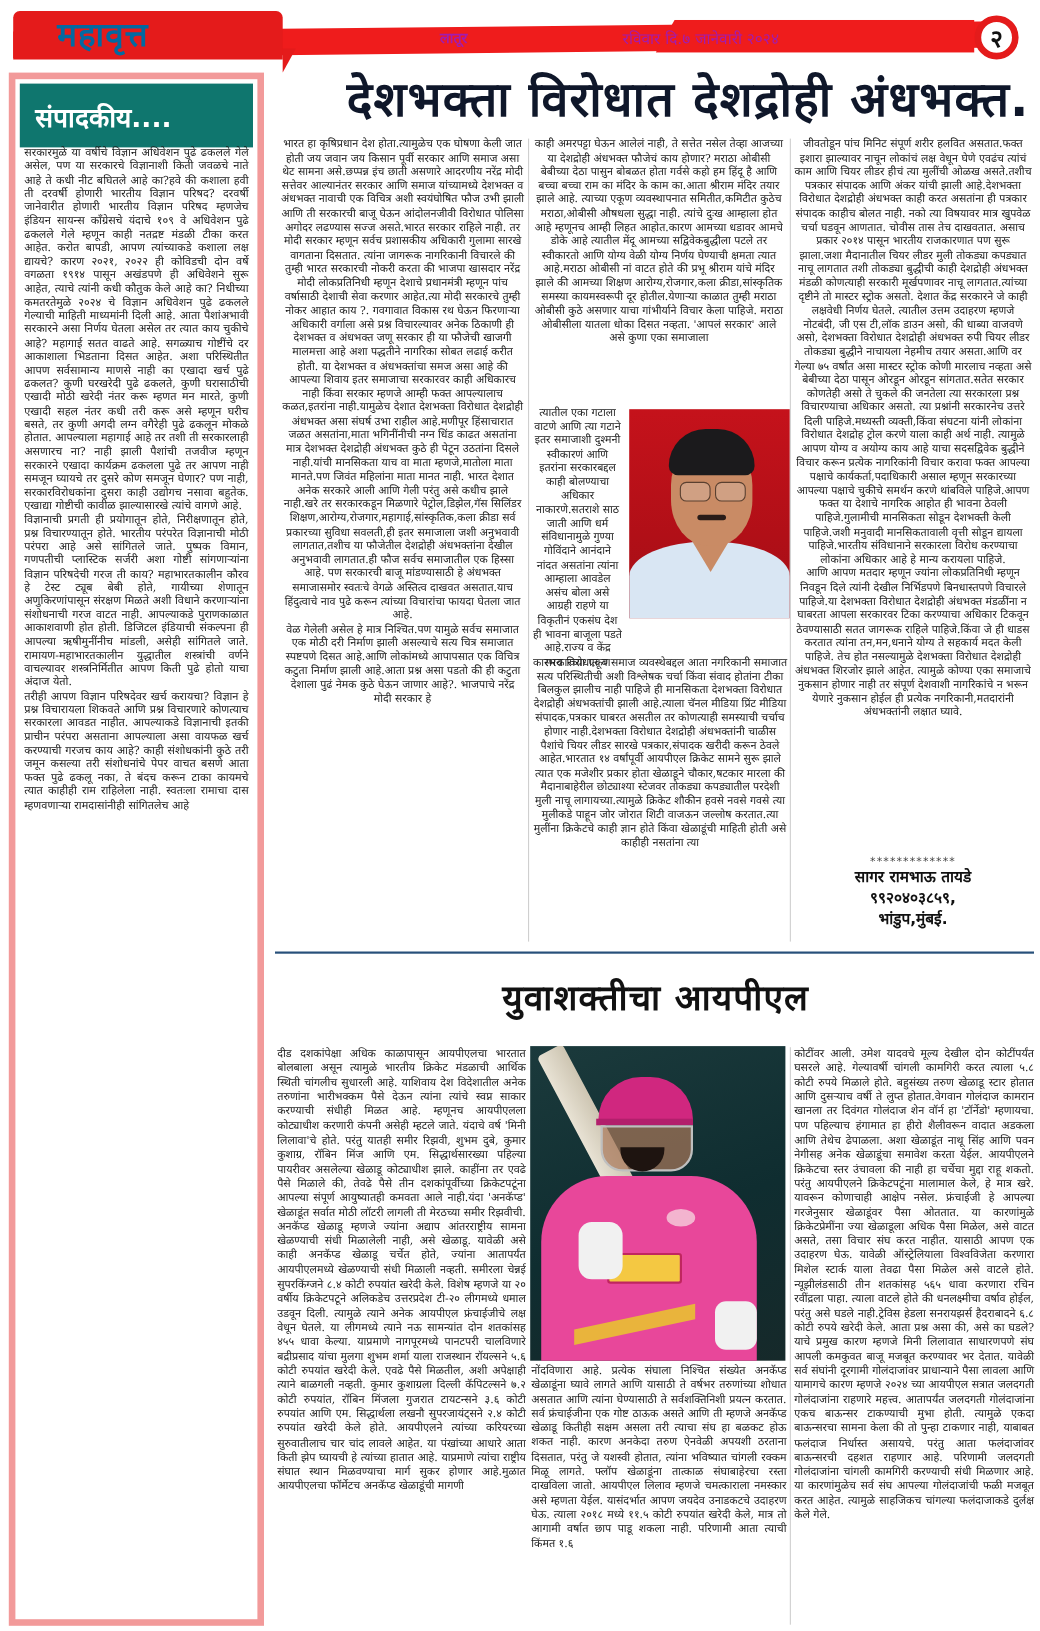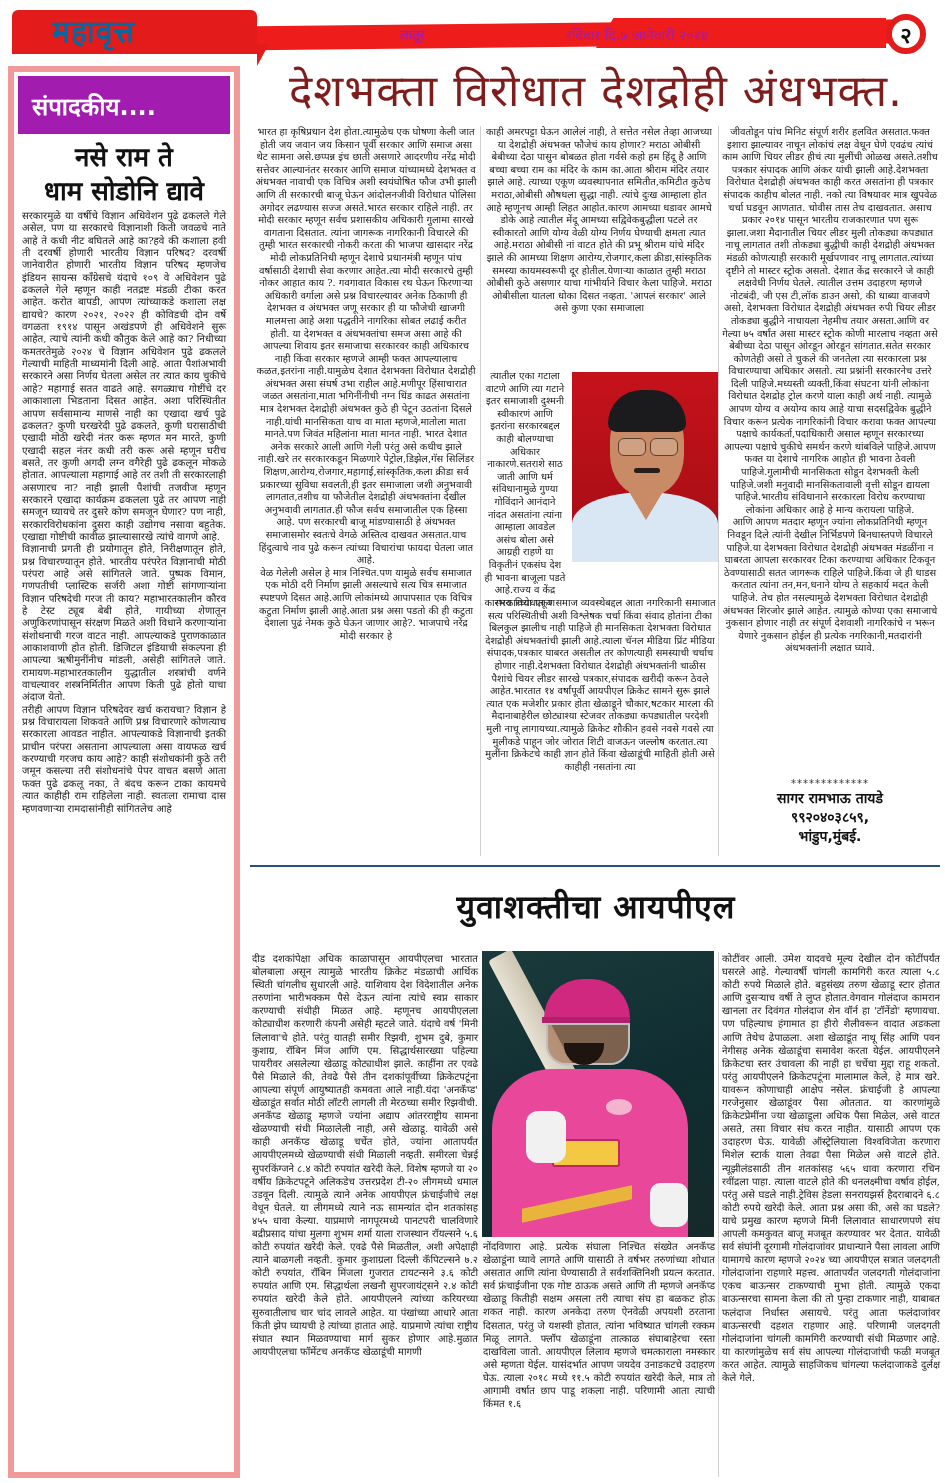--- a/index.html
+++ b/index.html
@@ -11,27 +11,27 @@
   .mast-tab { position: absolute; left: 12px; top: 10px; width: 245px; height: 44px; background: #e41b1b; border-radius: 6px 6px 0 0; }
   .mast-tab:after { content: ""; position: absolute; right: -12px; top: 34px; border-left: 12px solid #e41b1b; border-bottom: 22px solid transparent; }
   .mast-flag { position: absolute; left: 596px; top: 18px; width: 290px; height: 30px; background: #ef1c1c; clip-path: polygon(6% 0, 100% 0, 100% 100%, 0 100%); }
   .brand { position: absolute; left: 36px; top: 10px; font-family: Liberation Mono, monospace; font-weight: bold; font-size: 30px; color: #0369a1; letter-spacing: 1px; margin-left: 16px; }
   .city { position: absolute; left: 400px; top: 25px; font-weight: bold; font-size: 13px; color: #a21caf; }
   .dateline { position: absolute; left: 566px; top: 25px; font-size: 14px; color: #a21caf; }
   .pageno { position: absolute; left: 886px; top: 14px; width: 40px; height: 40px; border-radius: 50%; background: #ffffff; border: 6px solid #e41b1b; box-sizing: border-box; display: flex; align-items: center; justify-content: center; font-weight: bold; font-size: 22px; color: #111; }
 
   
   .editorial { position: absolute; left: 8px; top: 66px; width: 232px; height: 1412px; background: #ffffff; border: 6px solid #f29a9a; box-sizing: border-box; }
-  .ed-head { margin: 4px 4px 0 4px; height: 58px; background: #a21caf; color: #fff; font-weight: bold; font-size: 24px; display: flex; align-items: center; padding-left: 14px; box-sizing: border-box; }
+  .ed-head { margin: 4px 4px 0 4px; height: 58px; background: #0f766e; color: #fff; font-weight: bold; font-size: 24px; display: flex; align-items: center; padding-left: 14px; box-sizing: border-box; }
   .ed-title { text-align: center; font-weight: bold; font-size: 26px; line-height: 34px; margin: 6px 0 2px; color: #111; }
   .ed-body { padding: 0 8px; font-family: "DejaVu Serif", serif; font-size: 10px; line-height: 12.35px; text-align: justify; }
   .ed-body p { margin: 0; }
 
   
-  .headline1 { position: absolute; left: 256px; top: 62px; width: 680px; text-align: center; font-weight: normal; font-size: 44px; line-height: 58px; color: #7f1d1d; letter-spacing: 1px; }
+  .headline1 { position: absolute; left: 256px; top: 62px; width: 680px; text-align: right; font-weight: bold; font-size: 44px; line-height: 58px; color: #0f172a; letter-spacing: 1px; }
   .col { position: absolute; font-family: "DejaVu Serif", serif; font-size: 9.8px; line-height: 12.6px; text-align: center; color: #1a1a1a; }
   .col p { margin: 0; }
   .c1 { left: 255px; top: 126px; width: 222px; }
   .c2 { left: 484px; top: 126px; width: 230px; text-align: center; }
   .c2a { left: 484px; top: 370px; width: 82px; }
   .c2b { left: 484px; top: 597px; width: 232px; }
   .c3 { left: 722px; top: 126px; width: 216px; }
   .colsep { position: absolute; width: 1px; background: #cfcfcf; }
 
   .photo1 { position: absolute; left: 572px; top: 372px; width: 146px; height: 190px; background: linear-gradient(180deg, #c5121b 0%, #b10f17 60%, #a30e16 100%); overflow: hidden; }
@@ -78,24 +78,20 @@
   <div class="mast-tab"></div>
   <div class="mast-flag"></div>
   <div class="brand">महावृत्त</div>
   <div class="city">लातूर</div>
   <div class="dateline">रविवार दि.७ जानेवारी २०२४</div>
   <div class="pageno">२</div>
 </div>
 
 <div class="editorial">
   <div class="ed-head">संपादकीय....</div>
-  <div class="ed-title">
-    <div>नसे राम ते</div>
-    <div>धाम सोडोनि द्यावे</div>
-  </div>
   <div class="ed-body">
     <p>सरकारमुळे या वर्षीचे विज्ञान अधिवेशन पुढे ढकलले गेले असेल, पण या सरकारचे विज्ञानाशी किती जवळचे नाते आहे ते कधी नीट बघितले आहे का?हवे की कशाला हवी ती दरवर्षी होणारी भारतीय विज्ञान परिषद? दरवर्षी जानेवारीत होणारी भारतीय विज्ञान परिषद म्हणजेच इंडियन सायन्स काँग्रेसचे यंदाचे १०९ वे अधिवेशन पुढे ढकलले गेले म्हणून काही नतद्रष्ट मंडळी टीका करत आहेत. करोत बापडी, आपण त्यांच्याकडे कशाला लक्ष द्यायचे? कारण २०२१, २०२२ ही कोविडची दोन वर्षे वगळता १९१४ पासून अखंडपणे ही अधिवेशने सुरू आहेत, त्याचे त्यांनी कधी कौतुक केले आहे का? निधीच्या कमतरतेमुळे २०२४ चे विज्ञान अधिवेशन पुढे ढकलले गेल्याची माहिती माध्यमांनी दिली आहे. आता पैशांअभावी सरकारने असा निर्णय घेतला असेल तर त्यात काय चुकीचे आहे? महागाई सतत वाढते आहे. सगळ्याच गोष्टींचे दर आकाशाला भिडताना दिसत आहेत. अशा परिस्थितीत आपण सर्वसामान्य माणसे नाही का एखादा खर्च पुढे ढकलत? कुणी घरखरेदी पुढे ढकलते, कुणी घरासाठीची एखादी मोठी खरेदी नंतर करू म्हणत मन मारते, कुणी एखादी सहल नंतर कधी तरी करू असे म्हणून घरीच बसते, तर कुणी अगदी लग्न वगैरेही पुढे ढकलून मोकळे होतात. आपल्याला महागाई आहे तर तशी ती सरकारलाही असणारच ना? नाही झाली पैशांची तजवीज म्हणून सरकारने एखादा कार्यक्रम ढकलला पुढे तर आपण नाही समजून घ्यायचे तर दुसरे कोण समजून घेणार? पण नाही, सरकारविरोधकांना दुसरा काही उद्योगच नसावा बहुतेक. एखाद्या गोष्टीची कावीळ झाल्यासारखे त्यांचे वागणे आहे.</p>
     <p>विज्ञानाची प्रगती ही प्रयोगातून होते, निरीक्षणातून होते, प्रश्न विचारण्यातून होते. भारतीय परंपरेत विज्ञानाची मोठी परंपरा आहे असे सांगितले जाते. पुष्पक विमान, गणपतीची प्लास्टिक सर्जरी अशा गोष्टी सांगणाऱ्यांना विज्ञान परिषदेची गरज ती काय? महाभारतकालीन कौरव हे टेस्ट ट्यूब बेबी होते, गायीच्या शेणातून अणुकिरणांपासून संरक्षण मिळते अशी विधाने करणाऱ्यांना संशोधनाची गरज वाटत नाही. आपल्याकडे पुराणकाळात आकाशवाणी होत होती. डिजिटल इंडियाची संकल्पना ही आपल्या ऋषीमुनींनीच मांडली, असेही सांगितले जाते. रामायण-महाभारतकालीन युद्धातील शस्त्रांची वर्णने वाचल्यावर शस्त्रनिर्मितीत आपण किती पुढे होतो याचा अंदाज येतो.</p>
     <p>तरीही आपण विज्ञान परिषदेवर खर्च करायचा? विज्ञान हे प्रश्न विचारायला शिकवते आणि प्रश्न विचारणारे कोणत्याच सरकारला आवडत नाहीत. आपल्याकडे विज्ञानाची इतकी प्राचीन परंपरा असताना आपल्याला असा वायफळ खर्च करण्याची गरजच काय आहे? काही संशोधकांनी कुठे तरी जमून कसल्या तरी संशोधनांचे पेपर वाचत बसणे आता फक्त पुढे ढकलू नका, ते बंदच करून टाका कायमचे त्यात काहीही राम राहिलेला नाही. स्वतःला रामाचा दास म्हणवणाऱ्या रामदासांनीही सांगितलेच आहे</p>
   </div>
 </div>
 
 <div class="headline1">देशभक्ता विरोधात देशद्रोही अंधभक्त.</div>
 
 <div class="col c1">

